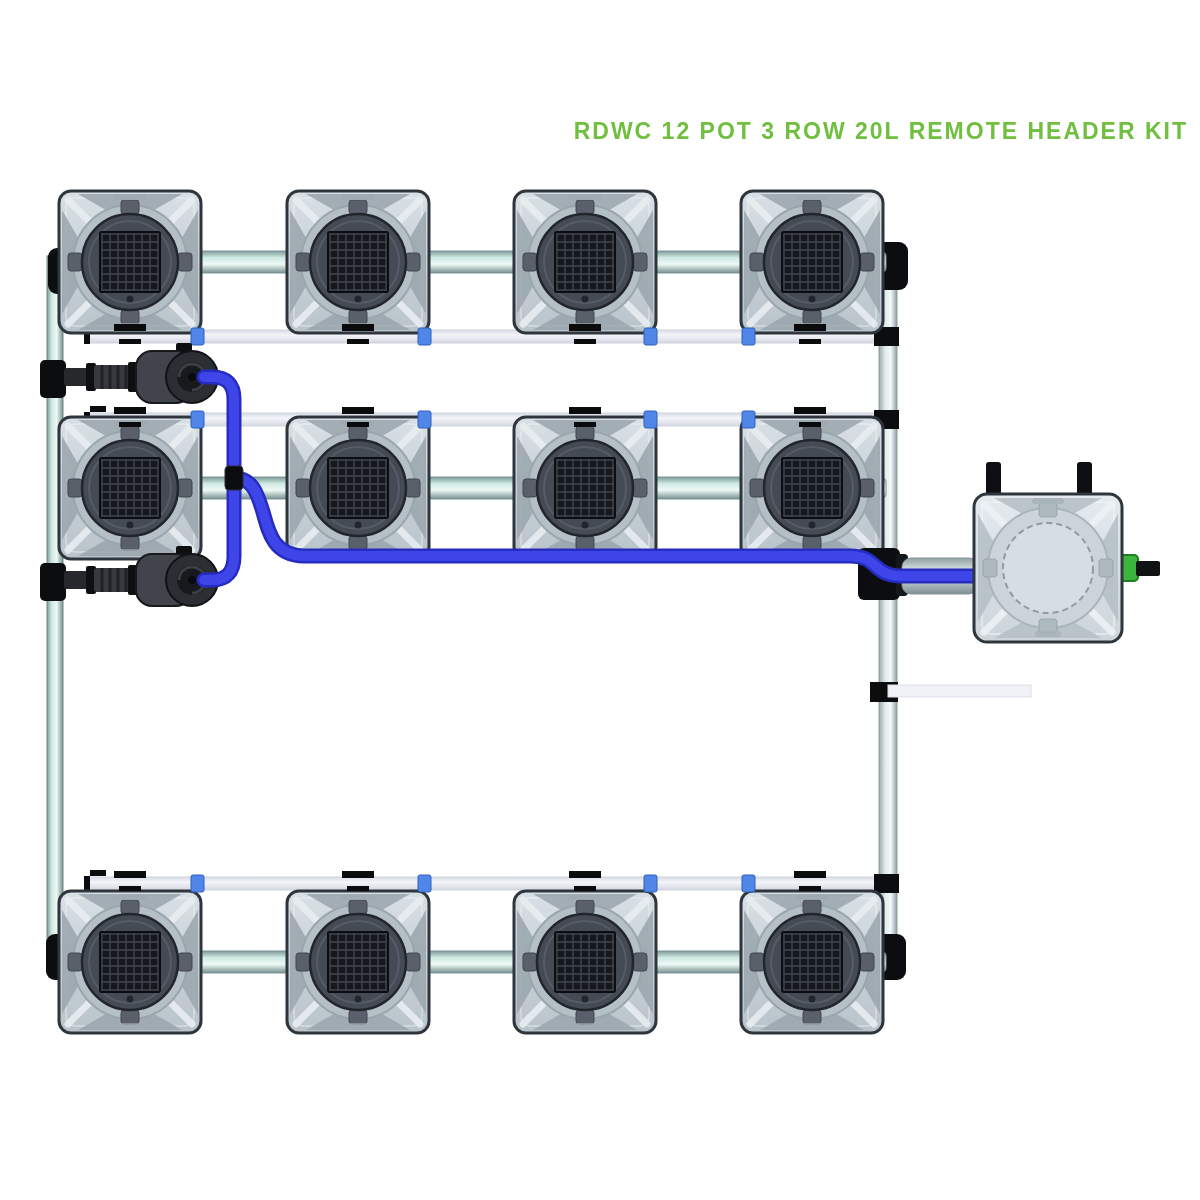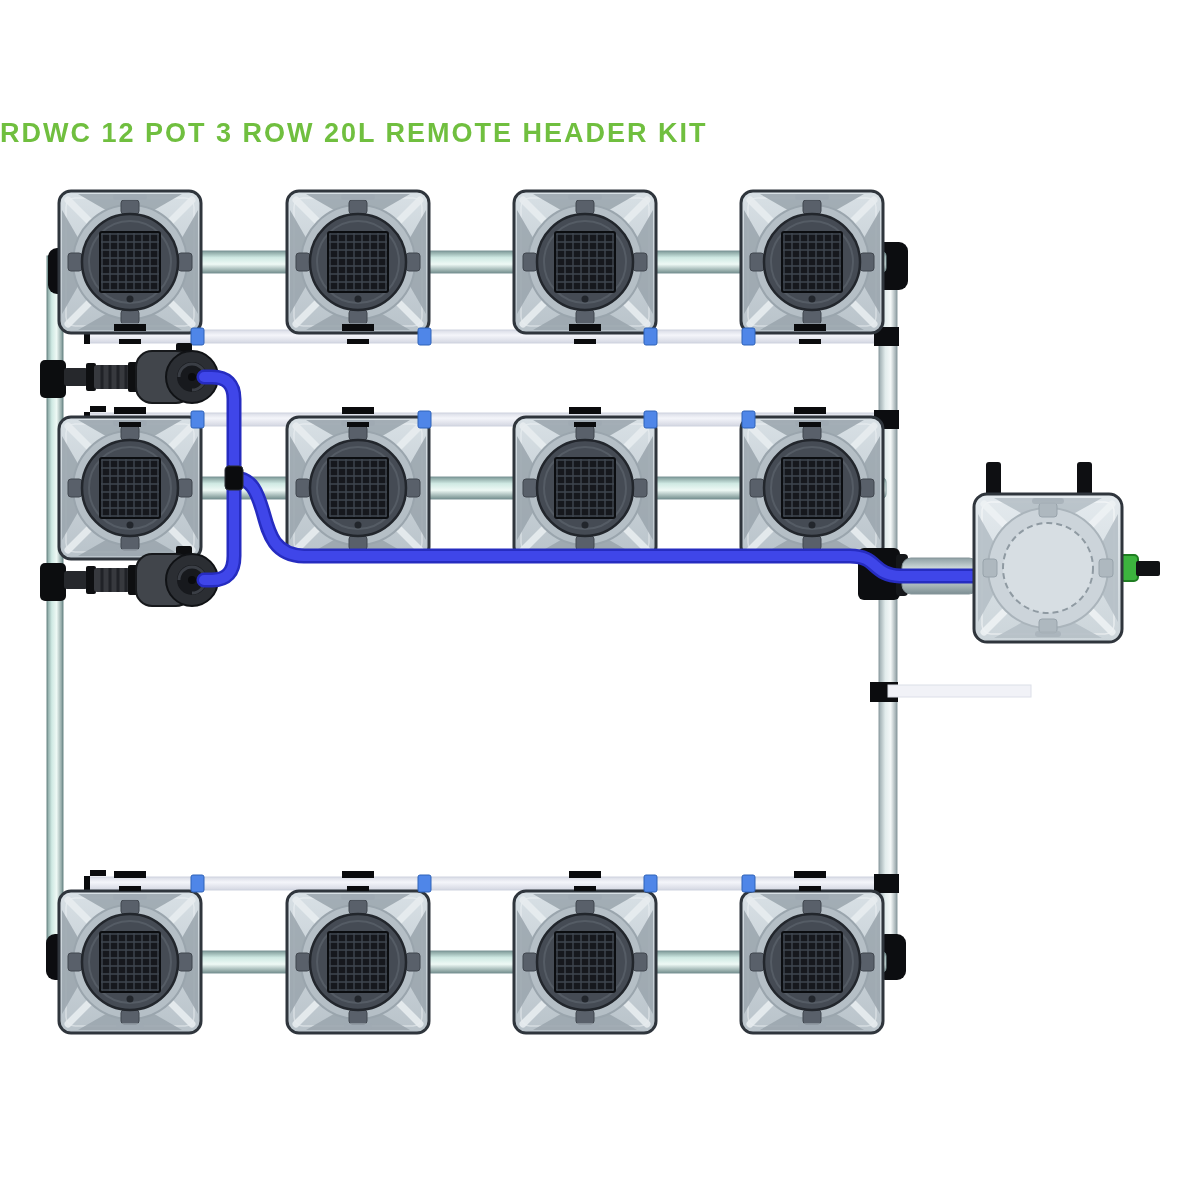--- a/index.html
+++ b/index.html
@@ -1,20 +1,20 @@
 <!DOCTYPE html>
 <html style="--c-title: #70BF3F; --c-hose: #3F46E9; --c-hose_dark: #262CC0; --c-connector: #4F86E8; --c-green_outlet: #3CB43E; --c-fitting_black: #0C0D10; --c-clip_black: #0A0B0D; --c-pipe_white: #F2F3F8; --c-pipe_teal_light: #CFE9E3; --c-pot_net: #454B54;"><head>
 <meta charset="utf-8">
 <style>
   html,body{margin:0;padding:0;background:#ffffff;}
   body{width:1200px;height:1200px;position:relative;overflow:hidden;
        font-family:"Liberation Sans", sans-serif;}
   .title{
-    position:absolute;left:0;right:0;top:118px;
-    text-align:left;font-size:27px;font-weight:700;
+    position:absolute;left:0;right:12px;top:118px;
+    text-align:right;font-size:23px;font-weight:700;
     letter-spacing:2px;color:var(--c-title,#70BF3F);
     font-family:"Liberation Sans", sans-serif;white-space:nowrap;
   }
   svg{position:absolute;left:0;top:0;}
 </style>
 </head>
 <body>
 
 <div class="title">RDWC 12 POT 3 ROW 20L REMOTE HEADER KIT</div>
 

